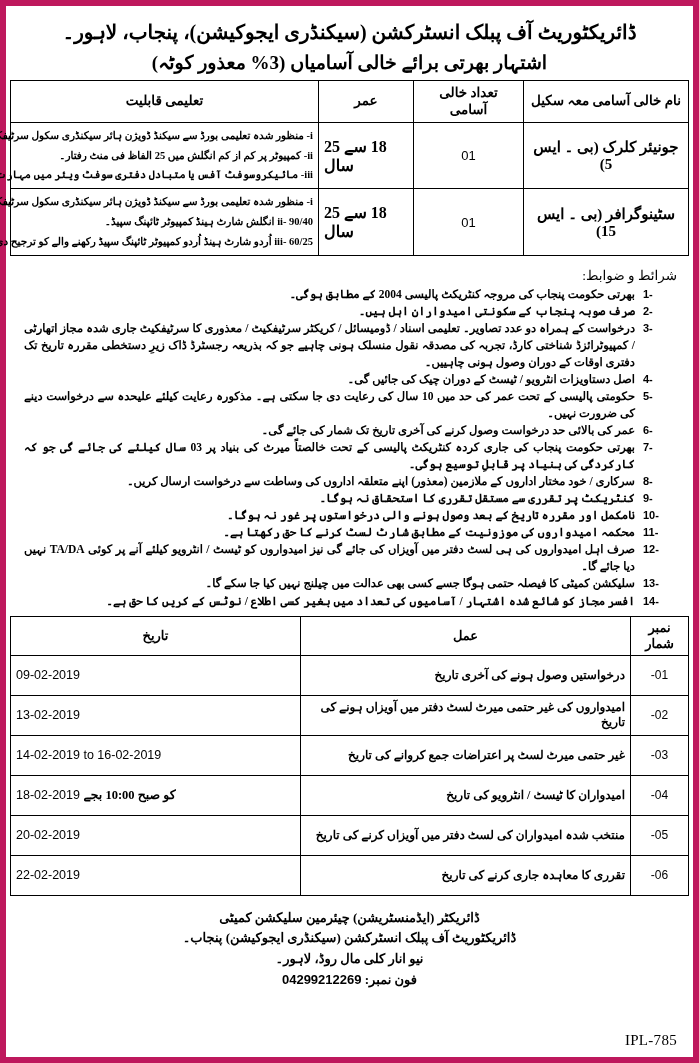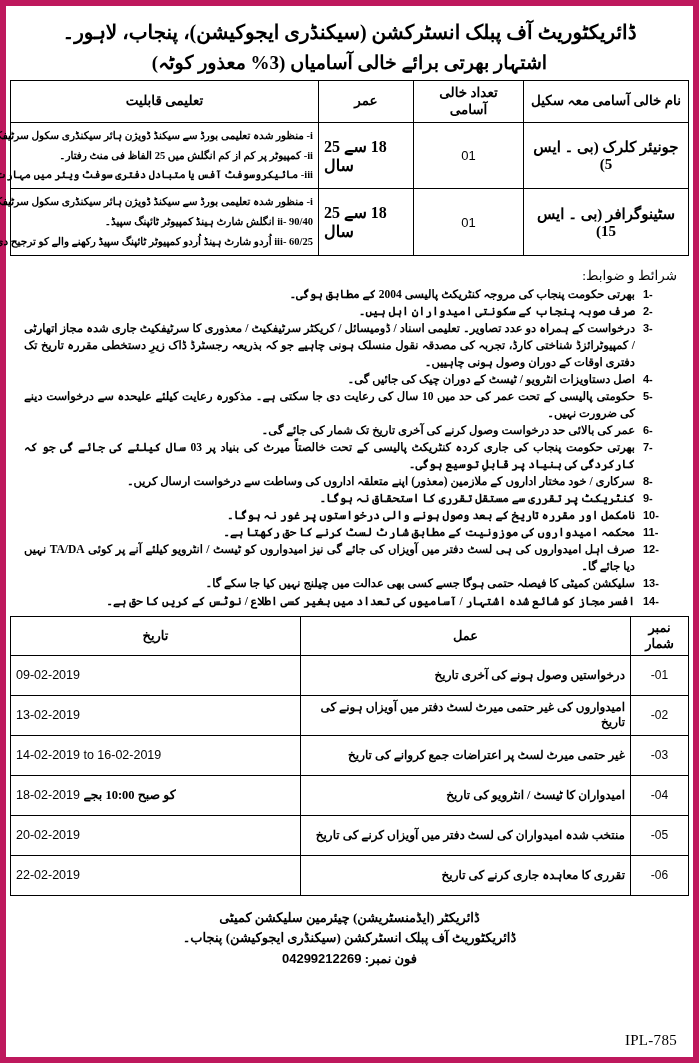--- a/index.html
+++ b/index.html
@@ -363,18 +363,19 @@
         <td class="sch-sno">06-</td>
         <td class="sch-act">تقرری کا معاہدہ جاری کرنے کی تاریخ</td>
         <td class="sch-date"><span>22-02-2019</span> <span class="urdu-time"></span></td>
       </tr>
     </tbody>
   </table>
 
   <div class="footer">
     <span class="f-line">ڈائریکٹر (ایڈمنسٹریشن) چیئرمین سلیکشن کمیٹی</span>
     <span class="f-line">ڈائریکٹوریٹ آف پبلک انسٹرکشن (سیکنڈری ایجوکیشن) پنجاب۔</span>
+    <span class="f-line">نیو انار کلی مال روڈ، لاہور۔</span>
     <span class="f-line"><span>فون نمبر:</span> <span class="phone">04299212269</span></span>
   </div>
 
   <div class="ipl-ref">IPL-785</div>
 
 </div>
 
 </body></html>

